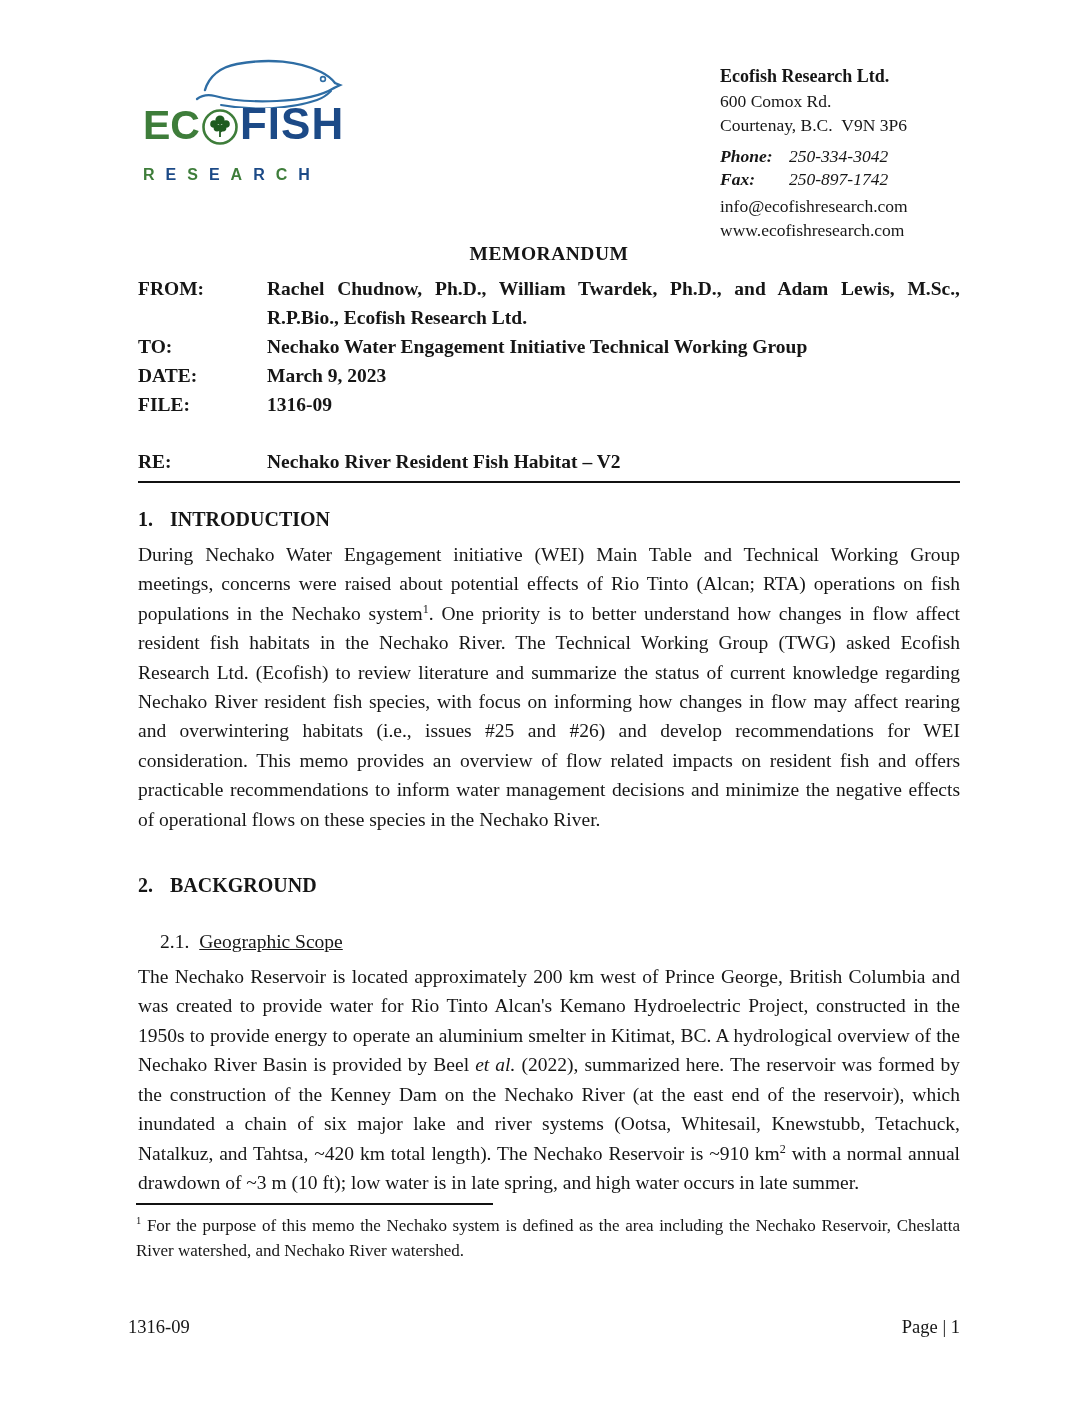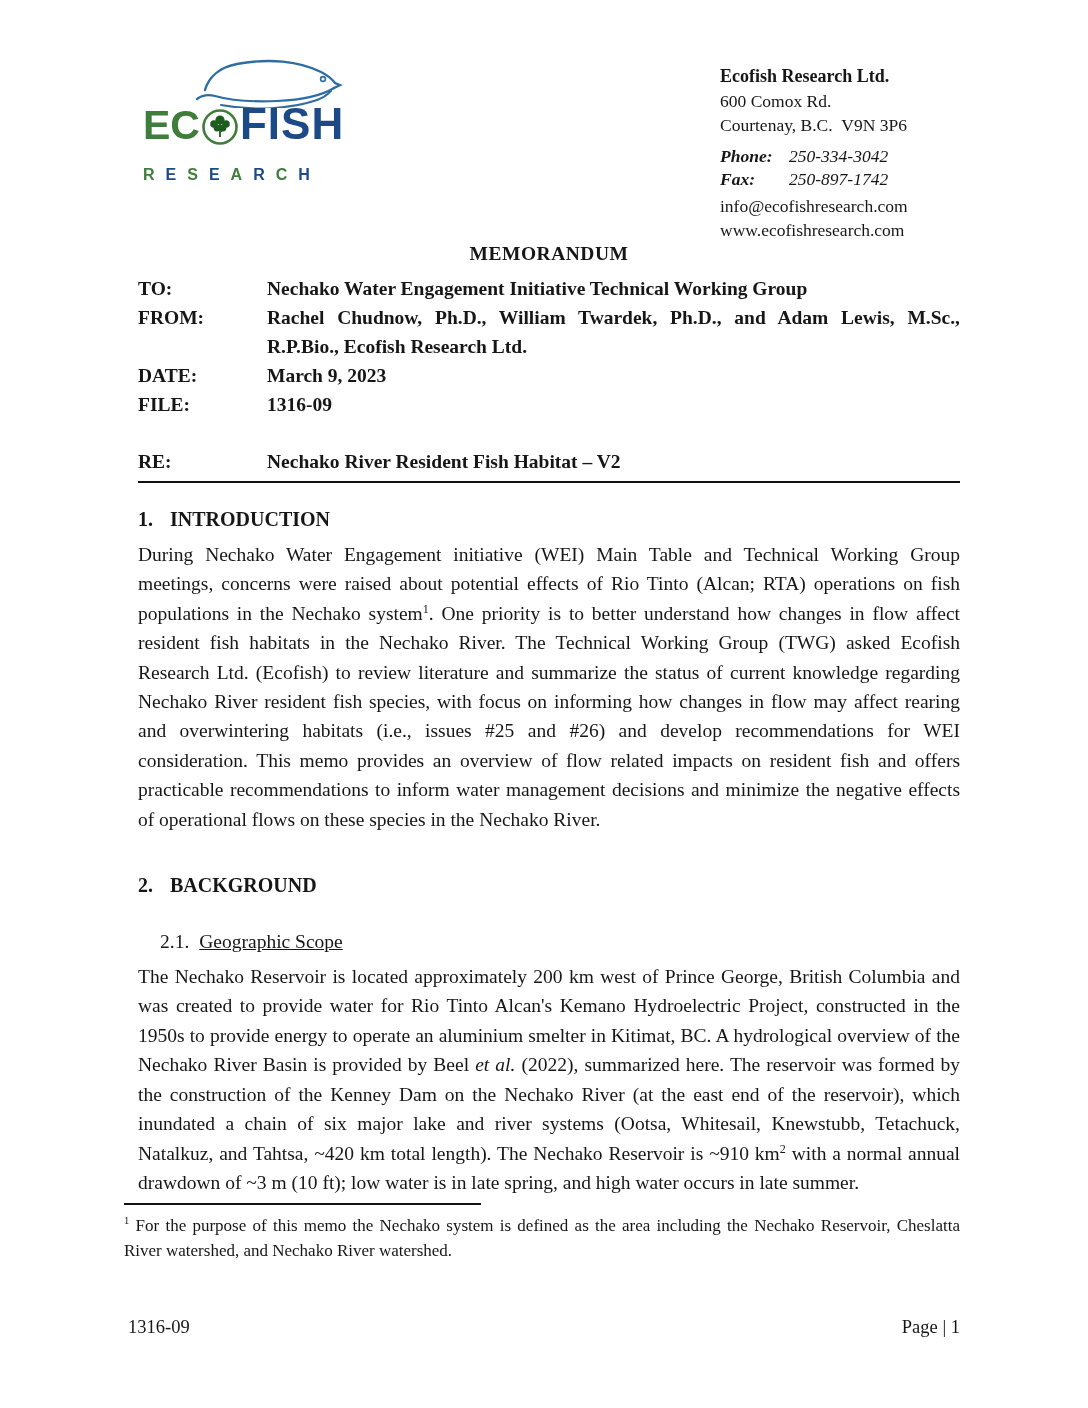--- a/index.html
+++ b/index.html
@@ -63,21 +63,21 @@
     margin-top: 9px; font-size: 19.5px; line-height: 29.4px;
     text-align: justify;
   }
   .sec2 { margin-top: 40px; }
   .subsec-heading { margin-top: 34px; padding-left: 22px; font-size: 19.5px; }
   .subsec-heading .num { margin-right: 10px; }
   .subsec-heading .subsec-label { text-decoration: underline; }
   sup.fnref { font-size: 0.62em; vertical-align: super; line-height: 0; }
 
   
-  .footnote { position: absolute; left: 124px; right: 128px; top: 1203px; }
+  .footnote { position: absolute; left: 136px; right: 128px; top: 1203px; }
   .fn-rule { border: 0; border-top: 2.5px solid #111; width: 357px; margin: 0 0 9px 0; }
   .fn-text { font-size: 17px; line-height: 24.5px; text-align: justify; }
 
   
   .page-footer {
     position: absolute; left: 128px; right: 128px; top: 1317px;
     display: flex; justify-content: space-between; font-size: 18.5px;
   }
 </style>
 </head>
@@ -122,26 +122,26 @@
     </div>
     <div class="netline email">info@ecofishresearch.com</div>
     <div class="netline">www.ecofishresearch.com</div>
   </div>
 
   <div class="content">
     <div class="memo-title">MEMORANDUM</div>
 
     <div class="memo-rows">
       <div class="memo-row">
+        <span class="label">FROM:</span>
+        <span class="value">Rachel Chudnow, Ph.D., William Twardek, Ph.D., and Adam Lewis, M.Sc., R.P.Bio., Ecofish Research Ltd.</span>
+      </div>
+      <div class="memo-row">
         <span class="label">TO:</span>
         <span class="value">Nechako Water Engagement Initiative Technical Working Group</span>
-      </div>
-      <div class="memo-row">
-        <span class="label">FROM:</span>
-        <span class="value">Rachel Chudnow, Ph.D., William Twardek, Ph.D., and Adam Lewis, M.Sc., R.P.Bio., Ecofish Research Ltd.</span>
       </div>
       <div class="memo-row">
         <span class="label">DATE:</span>
         <span class="value">March 9, 2023</span>
       </div>
       <div class="memo-row">
         <span class="label">FILE:</span>
         <span class="value">1316-09</span>
       </div>
       <div class="memo-row re-row">

